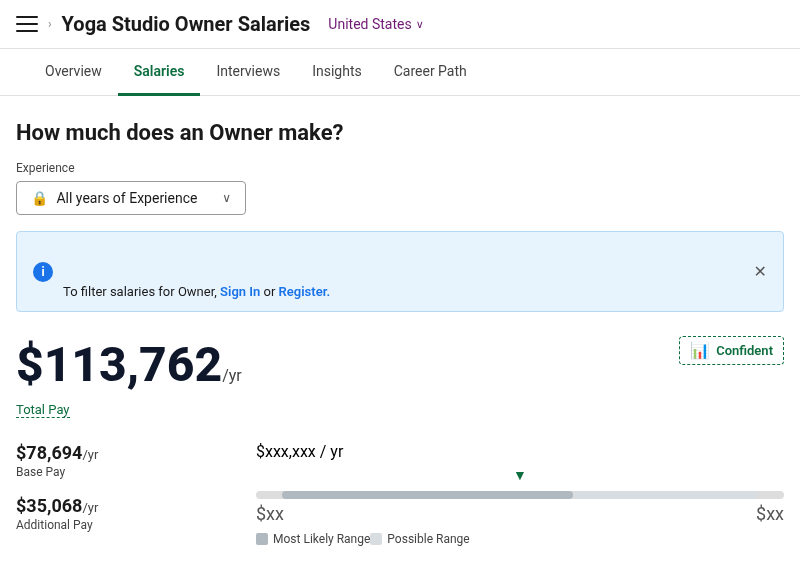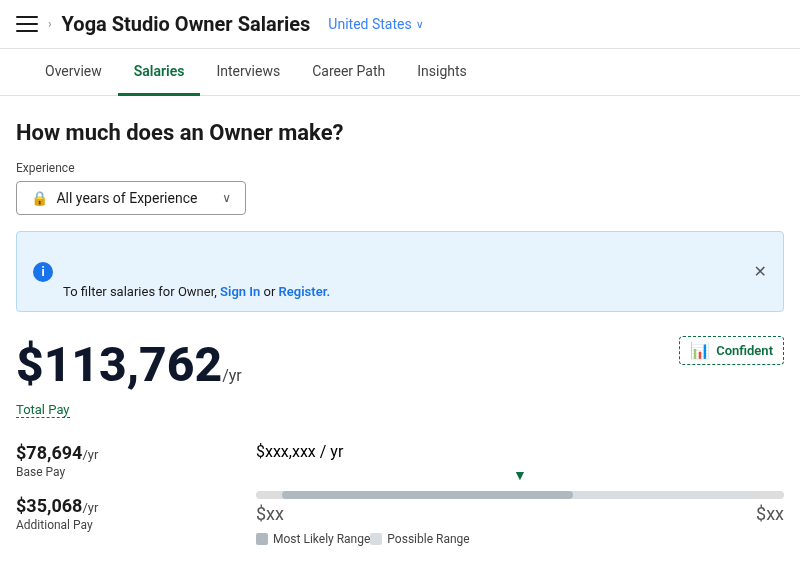--- a/index.html
+++ b/index.html
@@ -14,21 +14,21 @@
     }
     .hamburger-icon {
       width: 22px; height: 16px;
       display: flex; flex-direction: column; justify-content: space-between; cursor: pointer;
     }
     .hamburger-icon span { display: block; height: 2px; background: #1a1a1a; border-radius: 2px; }
     .breadcrumb-arrow { color: #888; font-size: 12px; }
     .page-title { font-size: 20px; font-weight: 700; }
     .location-selector {
       display: flex; align-items: center; gap: 4px;
-      color: #3b82f6; font-size: 14px; cursor: pointer; margin-left: 8px;
+      color: #701a75; font-size: 14px; cursor: pointer; margin-left: 8px;
     }
     .location-selector .chevron { font-size: 11px; }
 
     .nav-tabs {
       display: flex;
       border-bottom: 1px solid #e0e0e0;
       padding: 0 29px;
       align-items: center;
     }
     .nav-tab {
@@ -146,22 +146,22 @@
   <div class="location-selector">
     <span>United States</span>
     <span class="chevron">∨</span>
   </div>
 </div>
 
 <nav class="nav-tabs">
   <a class="nav-tab">Overview</a>
   <a class="nav-tab active">Salaries</a>
   <a class="nav-tab">Interviews</a>
+  <a class="nav-tab">Insights</a>
   <a class="nav-tab">Career Path</a>
-  <a class="nav-tab">Insights</a>
 </nav>
 
 <div class="main-content">
   <h1 class="section-title">How much does an Owner make?</h1>
 
   <div class="experience-label">Experience</div>
   <div class="experience-dropdown">
     <span class="lock-icon">🔒</span>
     <span>All years of Experience</span>
     <span class="dropdown-chevron">∨</span>

